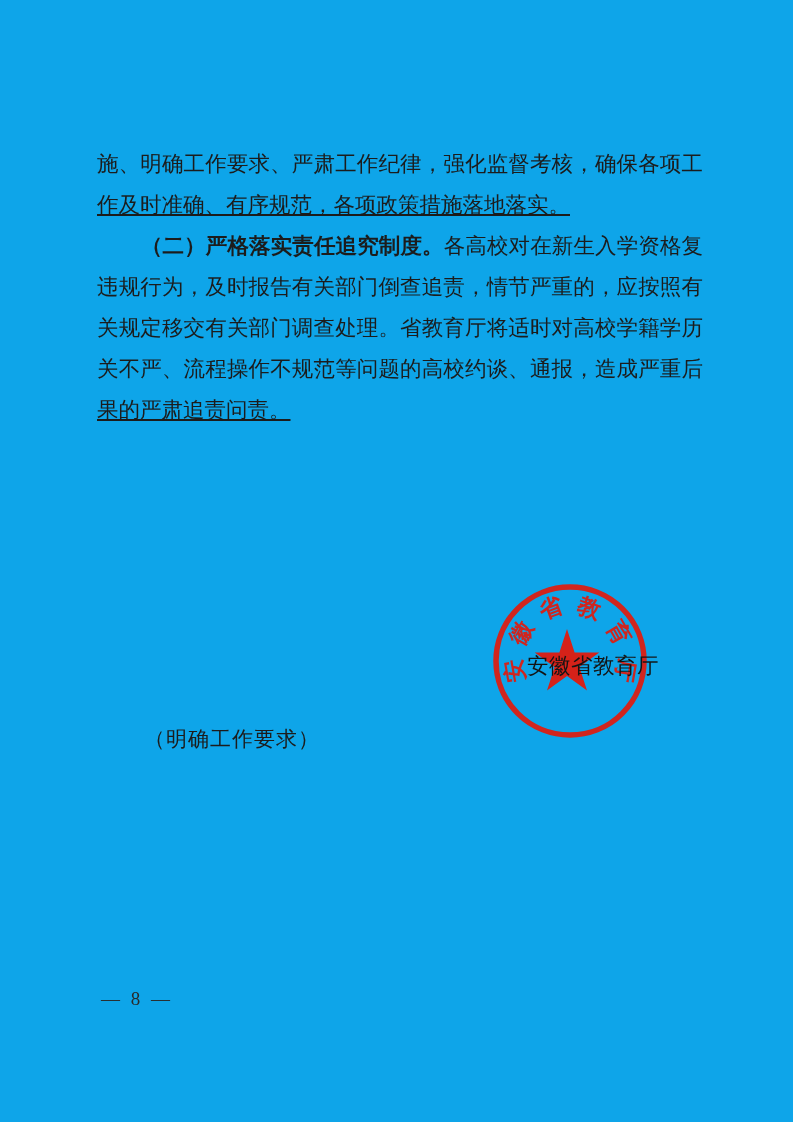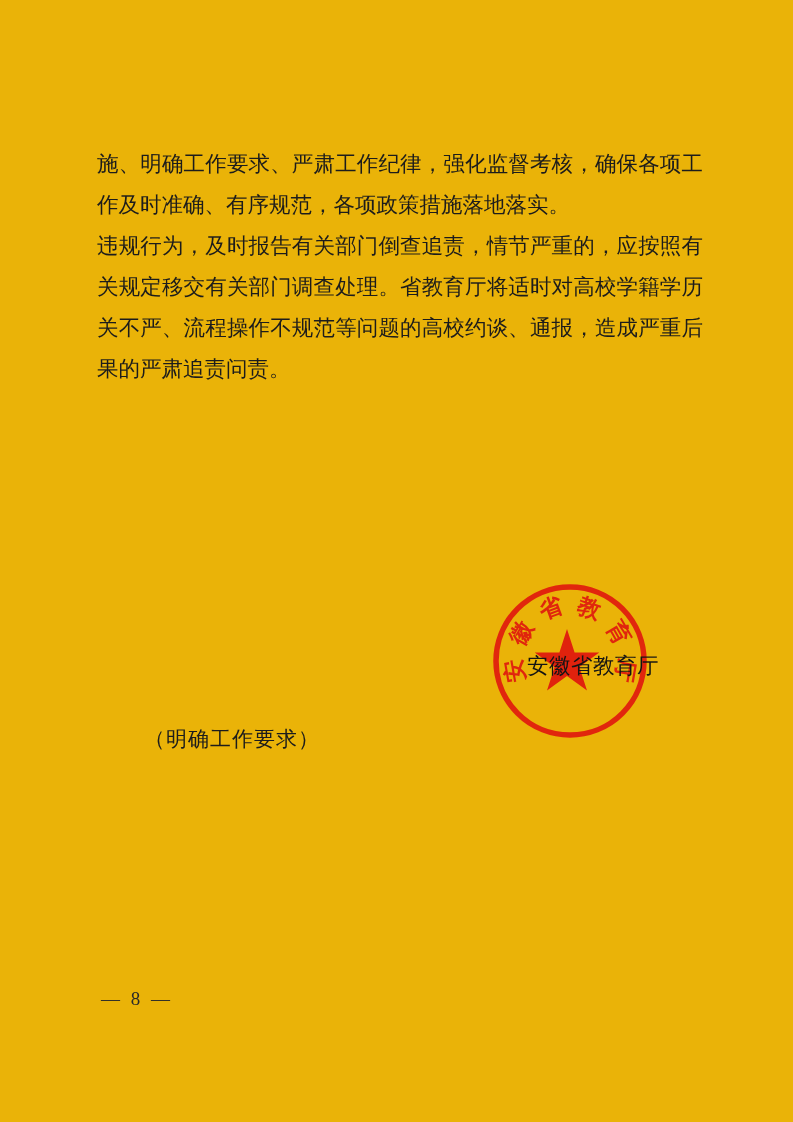--- a/index.html
+++ b/index.html
@@ -4,21 +4,21 @@
 <style>
   html, body {
     margin: 0;
     padding: 0;
     background: #ffffff;
   }
   .page {
     position: relative;
     width: 793px;
     height: 1122px;
-    background: #eab308;
+    background: #0ea5e9;
     overflow: hidden;
     font-family: "Liberation Serif", "DejaVu Serif", serif;
     color: #1c1c1c;
   }
   .body-text {
     position: absolute;
     left: 97px;
     top: 144px;
     width: 606px;
     font-size: 21.5px;
@@ -26,20 +26,21 @@
   .body-text p {
     margin: 0;
     height: 41px;
     line-height: 41px;
     text-align: justify;
     text-align-last: justify;
   }
   .body-text p.partial {
     text-align: right;
     text-align-last: left;
+    text-decoration: underline;
   }
   .body-text p.indent {
     text-indent: 44px;
   }
   .lead-bold {
     font-weight: bold;
   }
   .seal {
     position: absolute;
     left: 485px;
@@ -92,20 +93,21 @@
   }
 </style>
 </head>
 <body>
 
 <div class="page">
 
   <main class="body-text">
     <p>施、明确工作要求、严肃工作纪律，强化监督考核，确保各项工</p>
     <p class="partial">作及时准确、有序规范，各项政策措施落地落实。</p>
+    <p class="indent"><span class="lead-bold">（二）严格落实责任追究制度。</span><span>各高校对在新生入学资格复</span></p>
     <p>违规行为，及时报告有关部门倒查追责，情节严重的，应按照有</p>
     <p>关规定移交有关部门调查处理。省教育厅将适时对高校学籍学历</p>
     <p>关不严、流程操作不规范等问题的高校约谈、通报，造成严重后</p>
     <p class="partial">果的严肃追责问责。</p>
   </main>
 
   <svg class="seal" viewBox="0 0 170 170" width="170" height="170">
     <g opacity="0.93">
       <circle cx="85" cy="85" r="74" fill="none" stroke="#e01b0e" stroke-width="5.5"></circle>
     </g>

